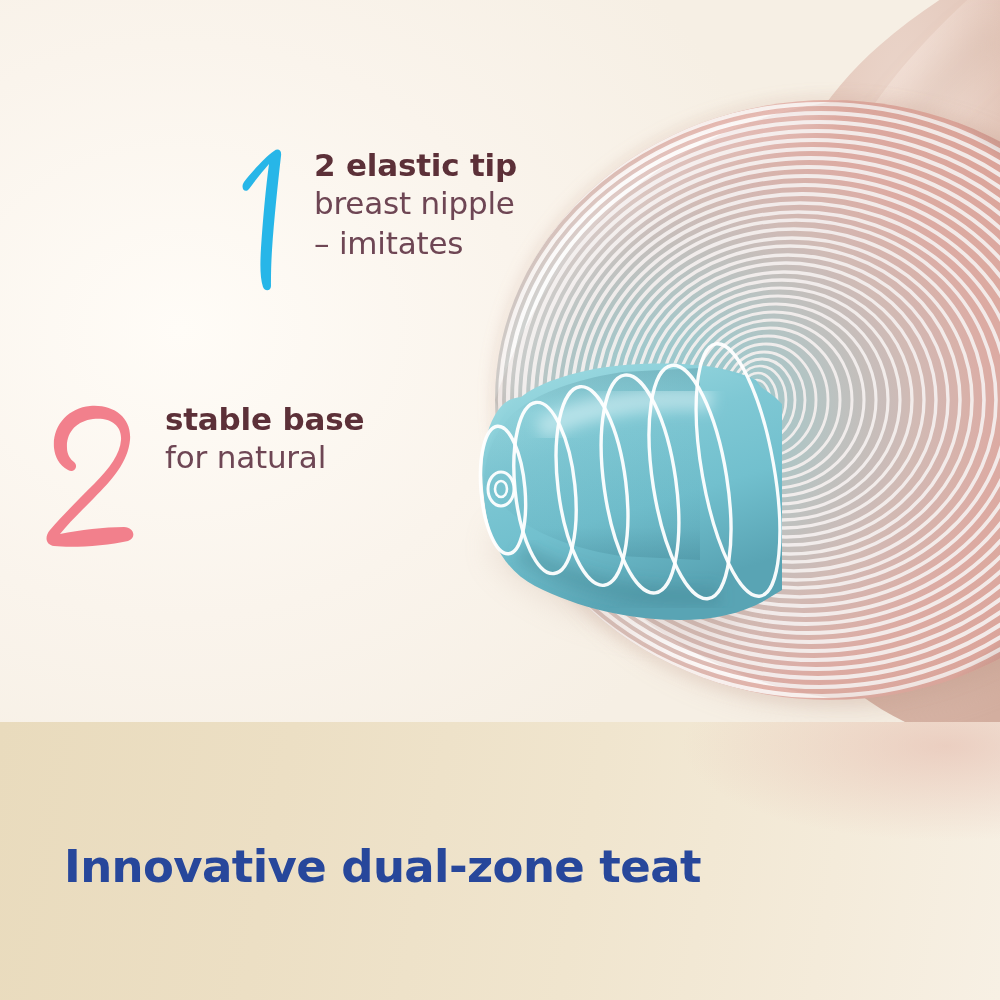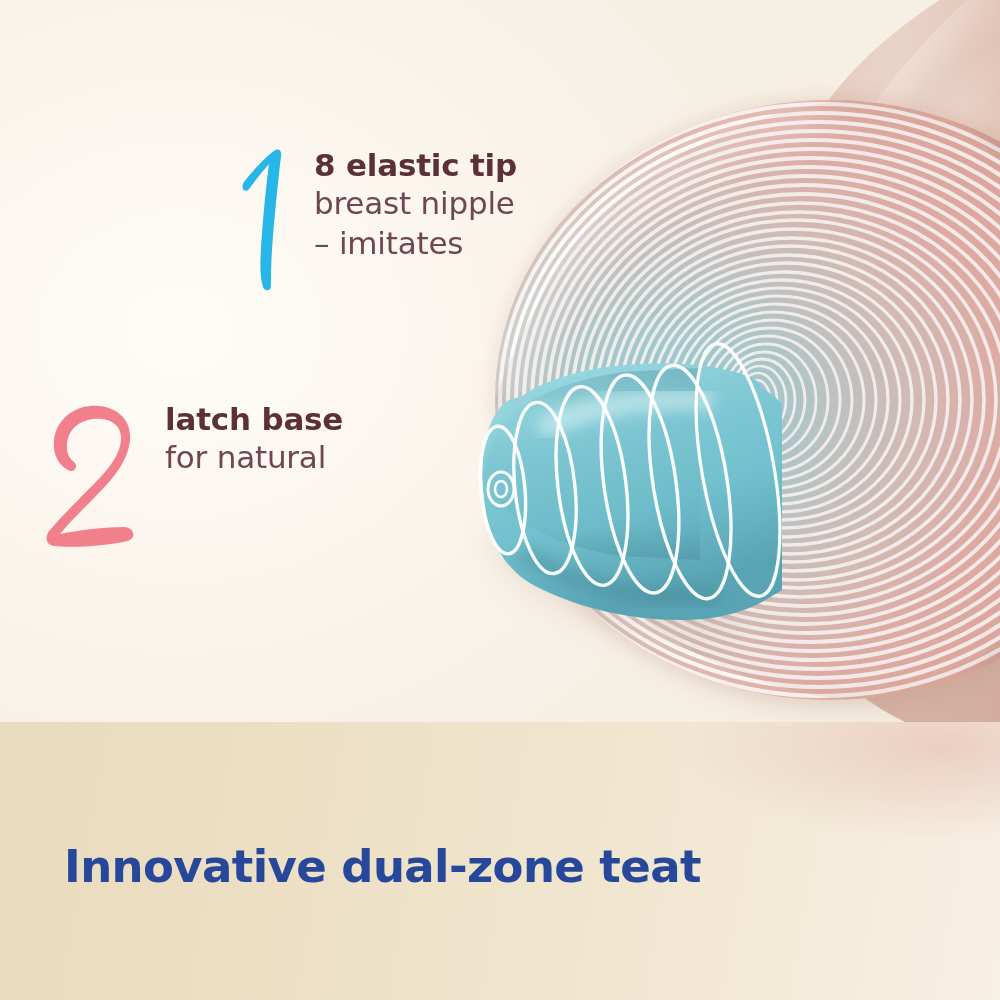--- a/index.html
+++ b/index.html
@@ -322,21 +322,21 @@
       <div class="callout-num">
         <svg width="60" height="150" viewBox="0 0 60 150" xmlns="http://www.w3.org/2000/svg">
           <path d="M6,38 C14,28 26,14 36,7 C40,4 44,6 43,12
                    C40,38 36,76 34,106 C33,122 33,134 33,142
                    C33,147 27,148 25,143 C22,134 22,120 23,104
                    C25,74 28,42 31,20
                    C24,28 16,38 11,45 C7,50 2,44 6,38 Z" fill="#27B6E8"></path>
         </svg>
       </div>
       <div class="callout-text">
-        <p class="callout-head">8 elastic tip</p>
+        <p class="callout-head">2 elastic tip</p>
         <p class="callout-body">breast nipple</p>
         <p class="callout-body">– imitates</p>
       </div>
     </div>
 
     <div class="callout" id="callout-2">
       <div class="callout-num">
         <svg width="105" height="160" viewBox="0 0 105 160" xmlns="http://www.w3.org/2000/svg">
           <path d="M12,52
                    C10,30 26,12 48,10
@@ -350,21 +350,21 @@
                    C20,120 38,102 52,88
                    C68,72 78,58 79,44
                    C80,29 68,21 51,23
                    C35,25 24,36 25,52
                    C25,58 28,63 32,66
                    C37,70 32,78 26,74
                    C17,69 13,61 12,52 Z" fill="#F2808C"></path>
         </svg>
       </div>
       <div class="callout-text">
-        <p class="callout-head">latch base</p>
+        <p class="callout-head">stable base</p>
         <p class="callout-body">for natural</p>
       </div>
     </div>
 
   </div>
 
   <div class="bottom-panel">
     <div class="warm-tint"></div>
   </div>
 

